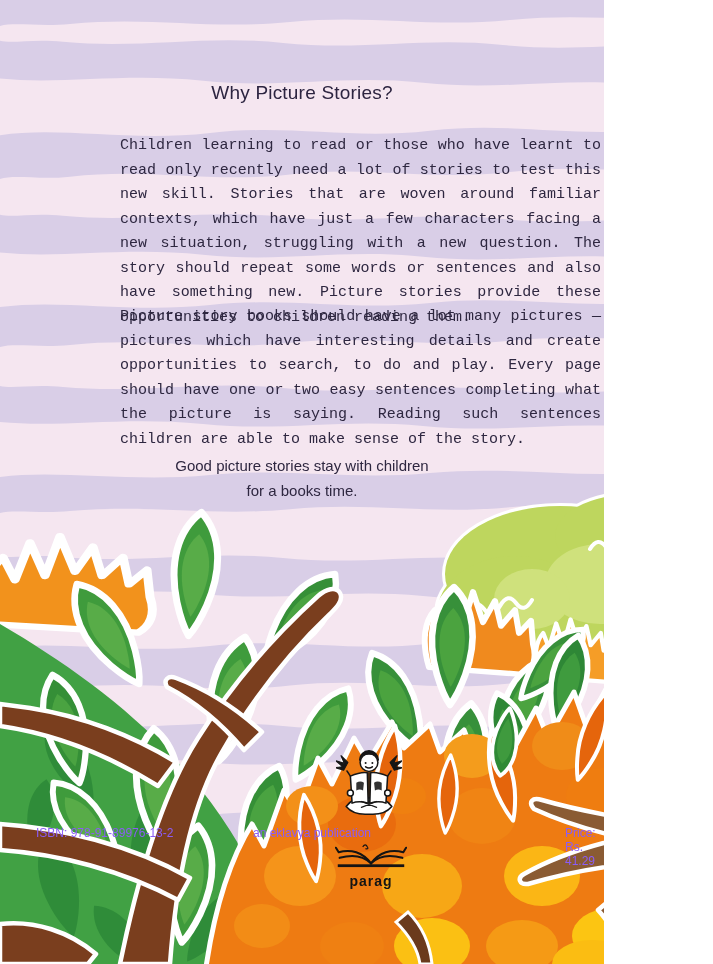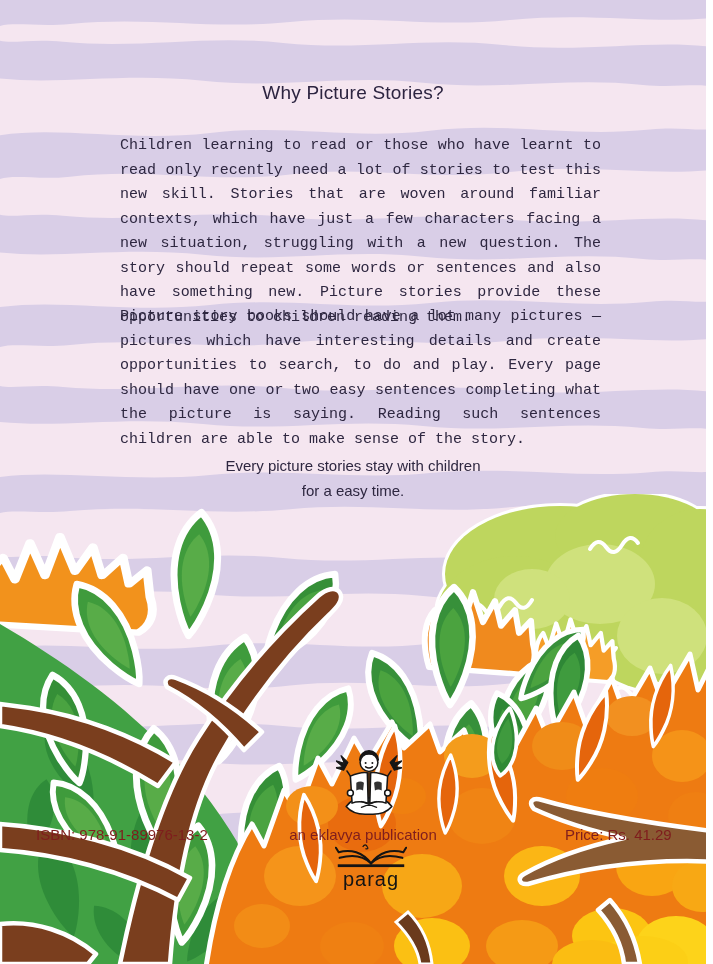--- a/index.html
+++ b/index.html
@@ -1,44 +1,44 @@
 <!DOCTYPE html>
 <html><head>
 <meta charset="utf-8">
 <style>
   * { margin:0; padding:0; box-sizing:border-box; }
   html,body { width:713px; height:964px; }
   body { font-family:"Liberation Sans", sans-serif; overflow:hidden; }
-  .page { position:relative; width:706px; height:964px; background:#f5e6f0; overflow:hidden; }
+  .page { position:relative; width:604px; height:964px; background:#f5e6f0; overflow:hidden; }
   svg.bg   { position:absolute; left:0; top:0; }
   .page-title {
     position:absolute; left:0; right:0; top:82px; text-align:center;
     font-size:19px; font-weight:500; color:#2c2440; letter-spacing:0.2px;
   }
   .para {
     position:absolute; left:120px; width:481px;
     font-size:15px; line-height:24.5px; color:#2e2740;
     text-align:justify;
     font-family:Liberation Mono, monospace;
   }
   .para-1 { top:134px; }
   .para-2 { top:305px; }
   .closing {
     position:absolute; left:0; right:0; top:453px; text-align:center;
     font-size:15px; line-height:25px; color:#2e2740;
   }
   svg.art { position:absolute; left:0; top:494px; }
   svg.girl-logo { position:absolute; left:336px; top:744px; }
-  .footer-text { position:absolute; top:826px; font-size:15px; color:#7f1d1d; }
+  .footer-text { position:absolute; top:826px; font-size:12px; color:#8b5cf6; }
   .isbn  { left:36px; }
   .publisher { left:0; right:0; text-align:center; transform:translateX(10px); }
   .price { left:565px; }
   .parag-logo { position:absolute; left:331px; top:844px; width:80px; text-align:center; }
   .parag-word {
-    display:inline-block; font-size:20px; font-weight:normal; color:#141414;
+    display:inline-block; font-size:14px; font-weight:bold; color:#141414;
     letter-spacing:1px; line-height:1; margin-top:-3px;
   }
 </style>
 </head>
 <body>
 
 <div class="page">
 
   <svg class="bg" width="713" height="964" viewBox="0 0 713 964">
     <defs>
@@ -58,22 +58,22 @@
       <use href="#band" transform="translate(713,708) scale(-1,1)"></use>
       <use href="#band" transform="translate(0,794) scale(1,1.05)"></use>
       <use href="#band" transform="translate(713,878) scale(-1,1)"></use>
     </g>
   </svg>
 
   <div class="page-title">Why Picture Stories?</div>
   <p class="para para-1">Children learning to read or those who have learnt to read only recently need a lot of stories to test this new skill. Stories that are woven around familiar contexts, which have just a few characters facing a new situation, struggling with a new question. The story should repeat some words or sentences and also have something new. Picture stories provide these opportunities to children reading them.</p>
   <p class="para para-2">Picture story books should have a lot many pictures — pictures which have interesting details and create opportunities to search, to do and play. Every page should have one or two easy sentences completing what the picture is saying. Reading such sentences children are able to make sense of the story.</p>
   <div class="closing">
-    <div>Every picture stories stay with children</div>
-    <div>for a easy time.</div>
+    <div>Good picture stories stay with children</div>
+    <div>for a books time.</div>
   </div>
 
   <svg class="art" width="713" height="470" viewBox="0 0 713 470">
     <defs>
       <path id="leafO" d="M0,-62 C22,-42 27,-8 15,30 C9,48 3,58 0,62 C-3,58 -9,48 -15,30 C-27,-8 -22,-42 0,-62 Z" fill="var(--c1,#3f9b3c)" stroke="#fff" stroke-width="7" stroke-linejoin="round"></path>
       <path id="leafI" d="M0,-40 C14,-26 17,-4 9,22 C5,34 2,40 0,43 C-2,40 -5,34 -9,22 C-17,-4 -14,-26 0,-40 Z" fill="var(--c2,#58ac48)"></path>
       <g id="leaf">
           <use href="#leafO"></use>
           <use href="#leafI"></use>
         </g>

